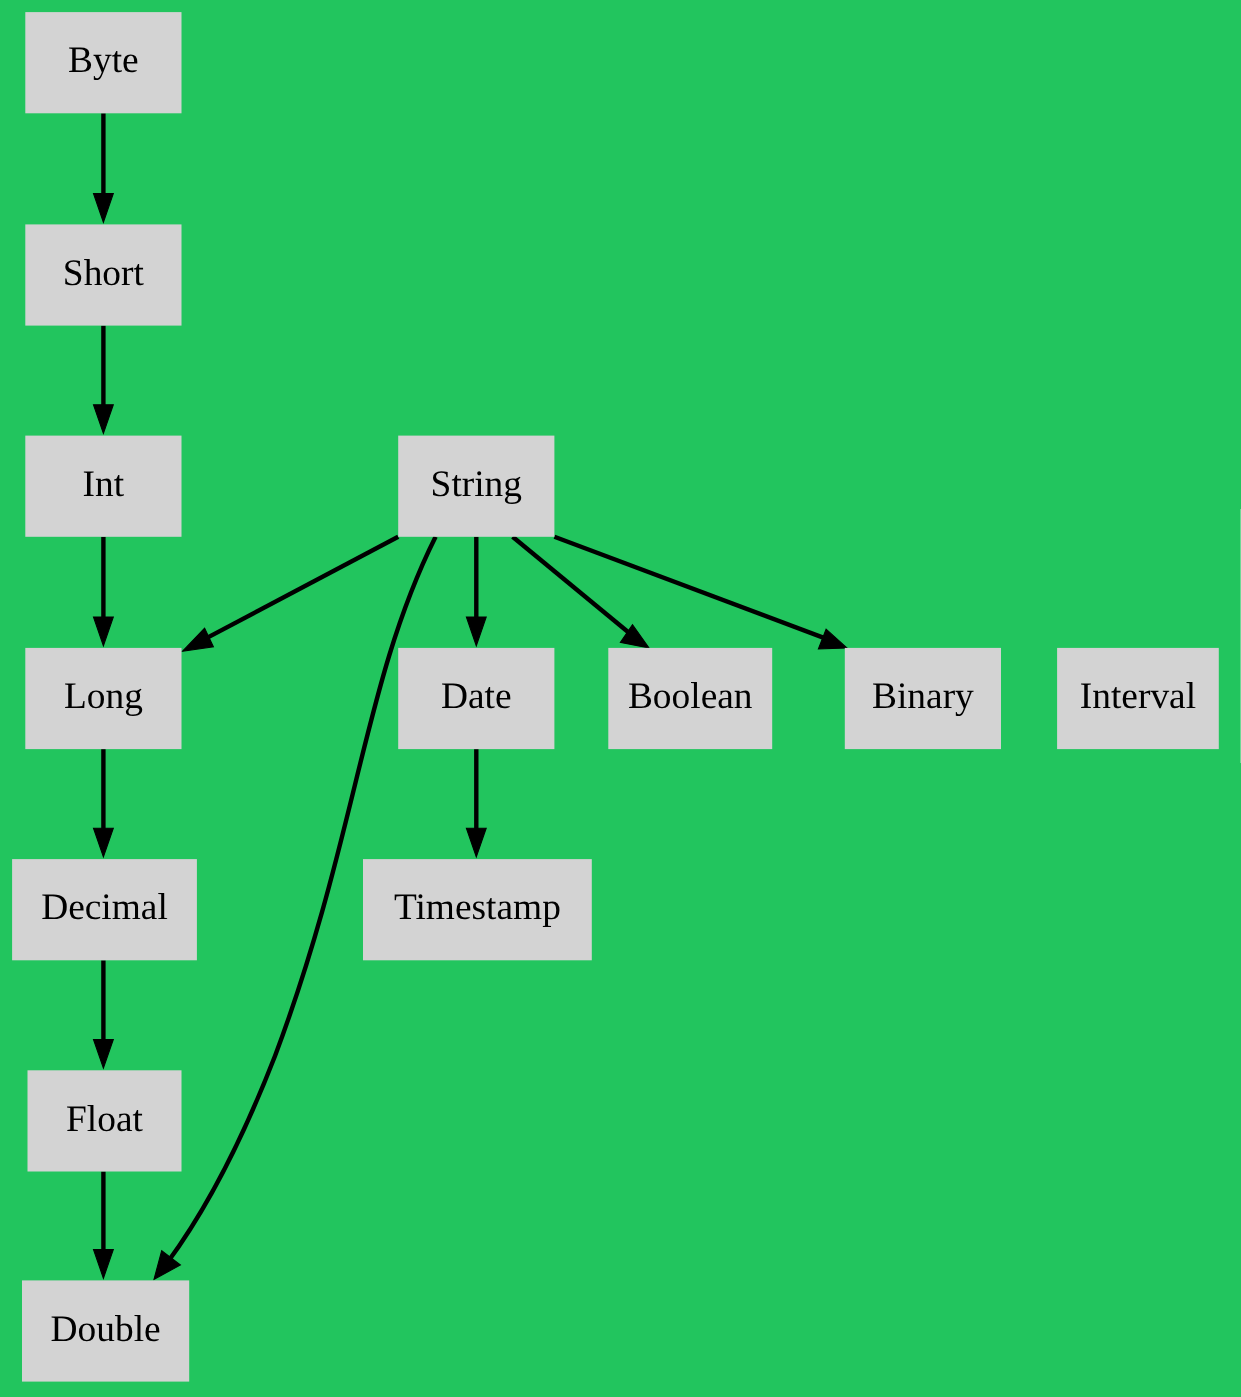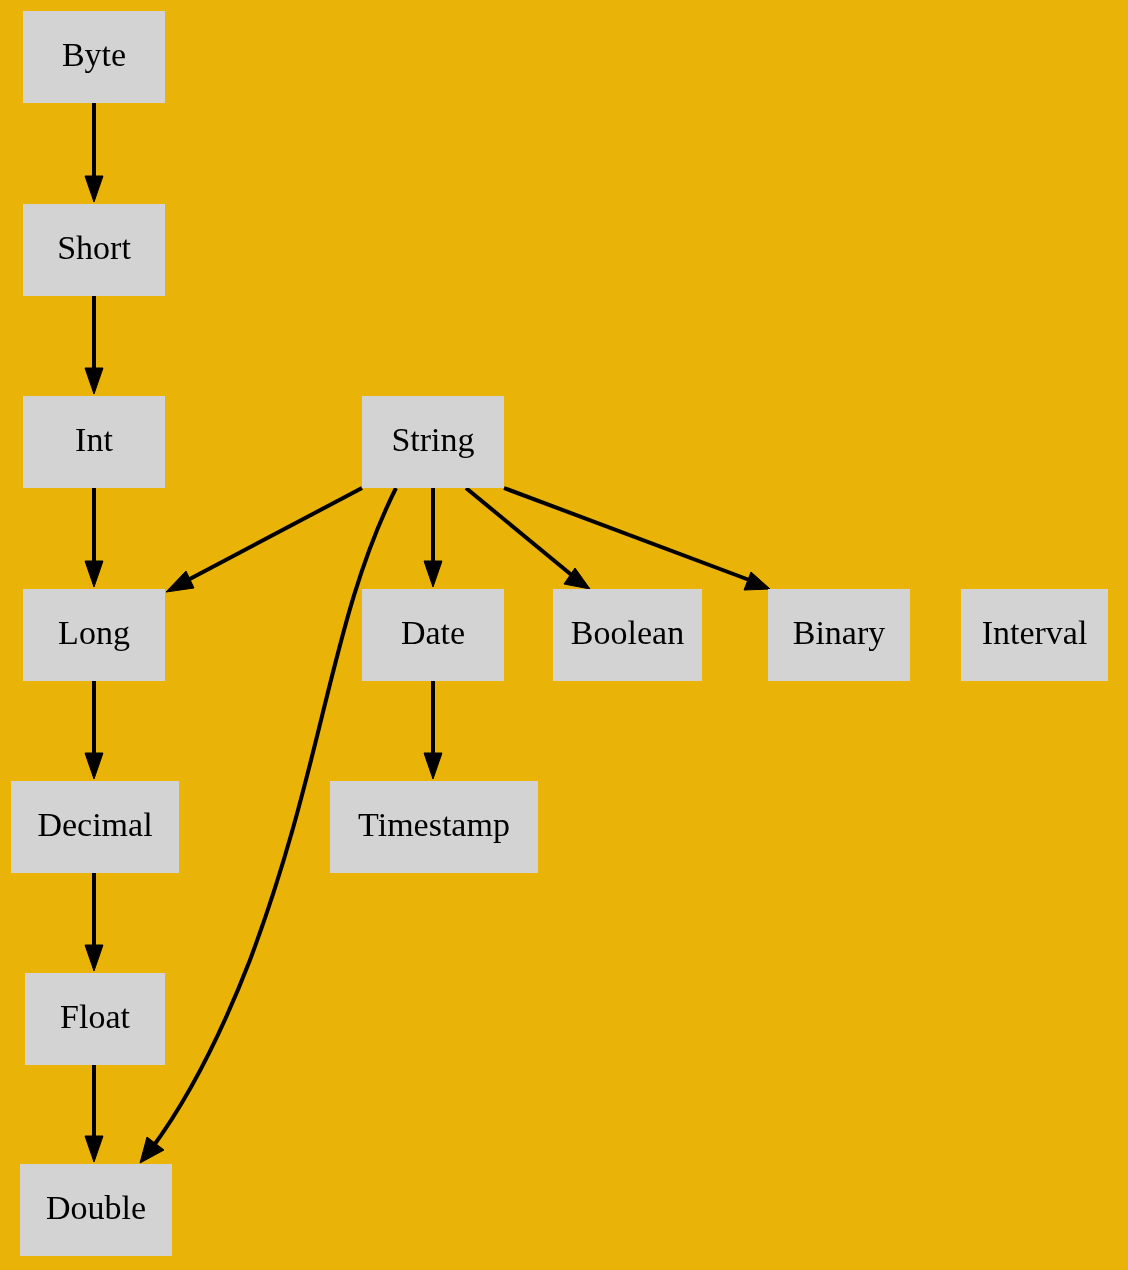--- a/index.html
+++ b/index.html
@@ -4,21 +4,21 @@
 <style>
   html, body {
     margin: 0;
     padding: 0;
     background: #ffffff;
   }
   #diagram-root {
     position: relative;
     width: 1128px;
     height: 1270px;
-    background: #eab308;
+    background: #22c55e;
     font-family: "Liberation Serif", "DejaVu Serif", serif;
   }
   svg#graph-canvas {
     position: absolute;
     top: 0;
     left: 0;
     width: 1128px;
     height: 1270px;
     display: block;
   }

